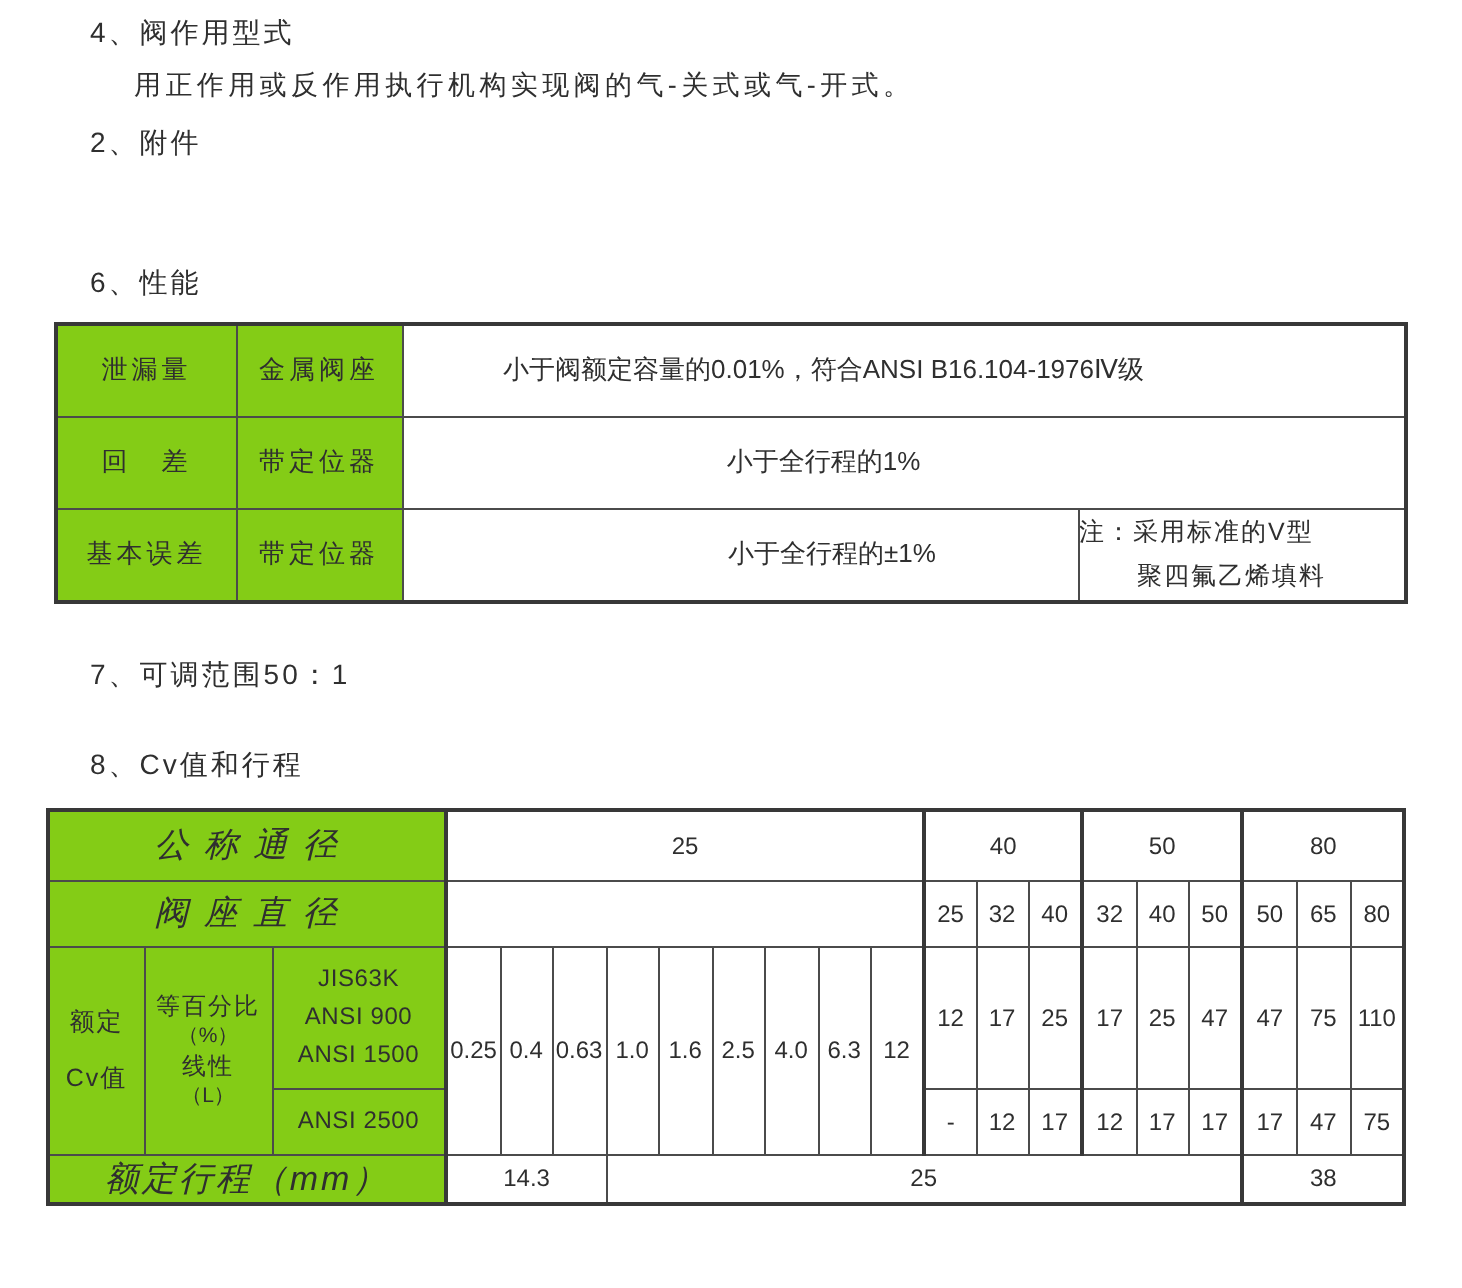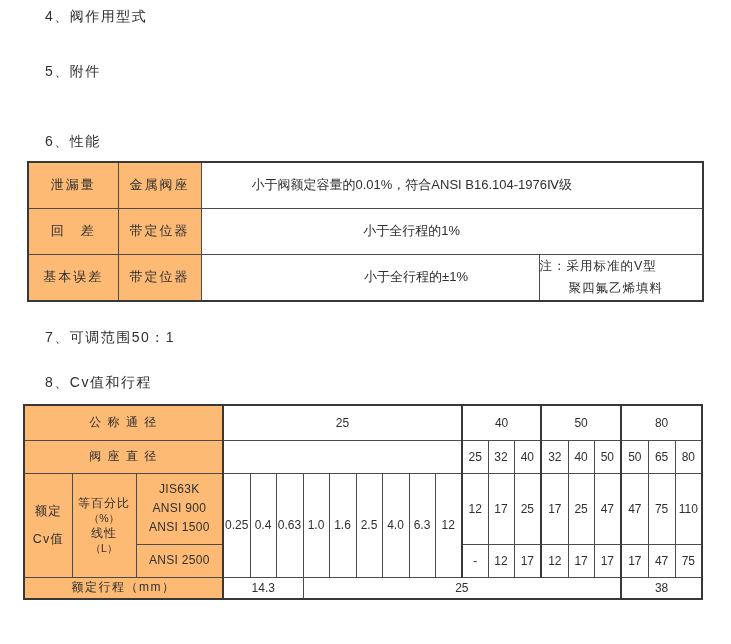--- a/index.html
+++ b/index.html
@@ -6,49 +6,50 @@
   .page {
     position:relative; width:731px; height:644px; background:#ffffff;
     overflow:hidden; font-family:"Liberation Sans","DejaVu Sans",sans-serif;
     color:#2f2f2f;
   }
   .sec-title { position:absolute; left:45px; font-size:14px; letter-spacing:1.5px; white-space:nowrap; }
   .sec-body  { position:absolute; left:67px; font-size:13.5px; letter-spacing:2.2px; white-space:nowrap; }
 
   table { position:absolute; border-collapse:collapse; table-layout:fixed; background:#fff; }
   td { border:1px solid #4b4b4b; text-align:center; vertical-align:middle; padding:0; overflow:hidden; }
-  .hd { background:#fdba74; }
+  .hd { background:#84cc16; }
 
   
   table.perf { left:27px; top:161px; width:675px; border:2px solid #383838; }
   .perf td { font-size:13px; }
   .perf .it { letter-spacing:2px; }
   .perf .val12 { padding-right:80px; }
   .perf .val3  { padding-left:92px; }
   .perf .note { text-align:left; font-size:12.5px; line-height:1.8; letter-spacing:1px; }
   .perf .note .l2 { padding-left:29px; }
 
   
   table.cv { left:23px; top:404px; width:678px; border:2px solid #383838; }
   .cv td { font-size:12px; }
-  .cv .hlabel { font-size:12px; letter-spacing:1.5px; }
+  .cv .hlabel { font-size:17px; letter-spacing:1.5px;font-style:italic; }
   .cv .gl { border-left:2px solid #383838; }
   .cv .cvlab { font-size:12.5px; letter-spacing:1px; line-height:1.2; }
   .cv .cvlab .g { margin-top:13px; }
   .cv .char { font-size:12px; line-height:1.35; letter-spacing:1px; }
   .cv .char .sm { font-size:10.5px; letter-spacing:0; }
   .cv .jis { font-size:12px; line-height:1.6; letter-spacing:0.3px;margin-top:36px; }
 </style>
 </head>
 <body>
 
 <div class="page">
 
   <div class="sec-title" style="top:8px">4、阀作用型式</div>
-  <div class="sec-title" style="top:63px">5、附件</div>
+  <div class="sec-body" style="top:34px">用正作用或反作用执行机构实现阀的气-关式或气-开式。</div>
+  <div class="sec-title" style="top:63px">2、附件</div>
   <div class="sec-title" style="top:133px">6、性能</div>
 
   <table class="perf">
     <colgroup>
       <col style="width:90px">
         <col style="width:83px">
         <col style="width:338px">
         <col style="width:164px">
     </colgroup>
     <tbody>

